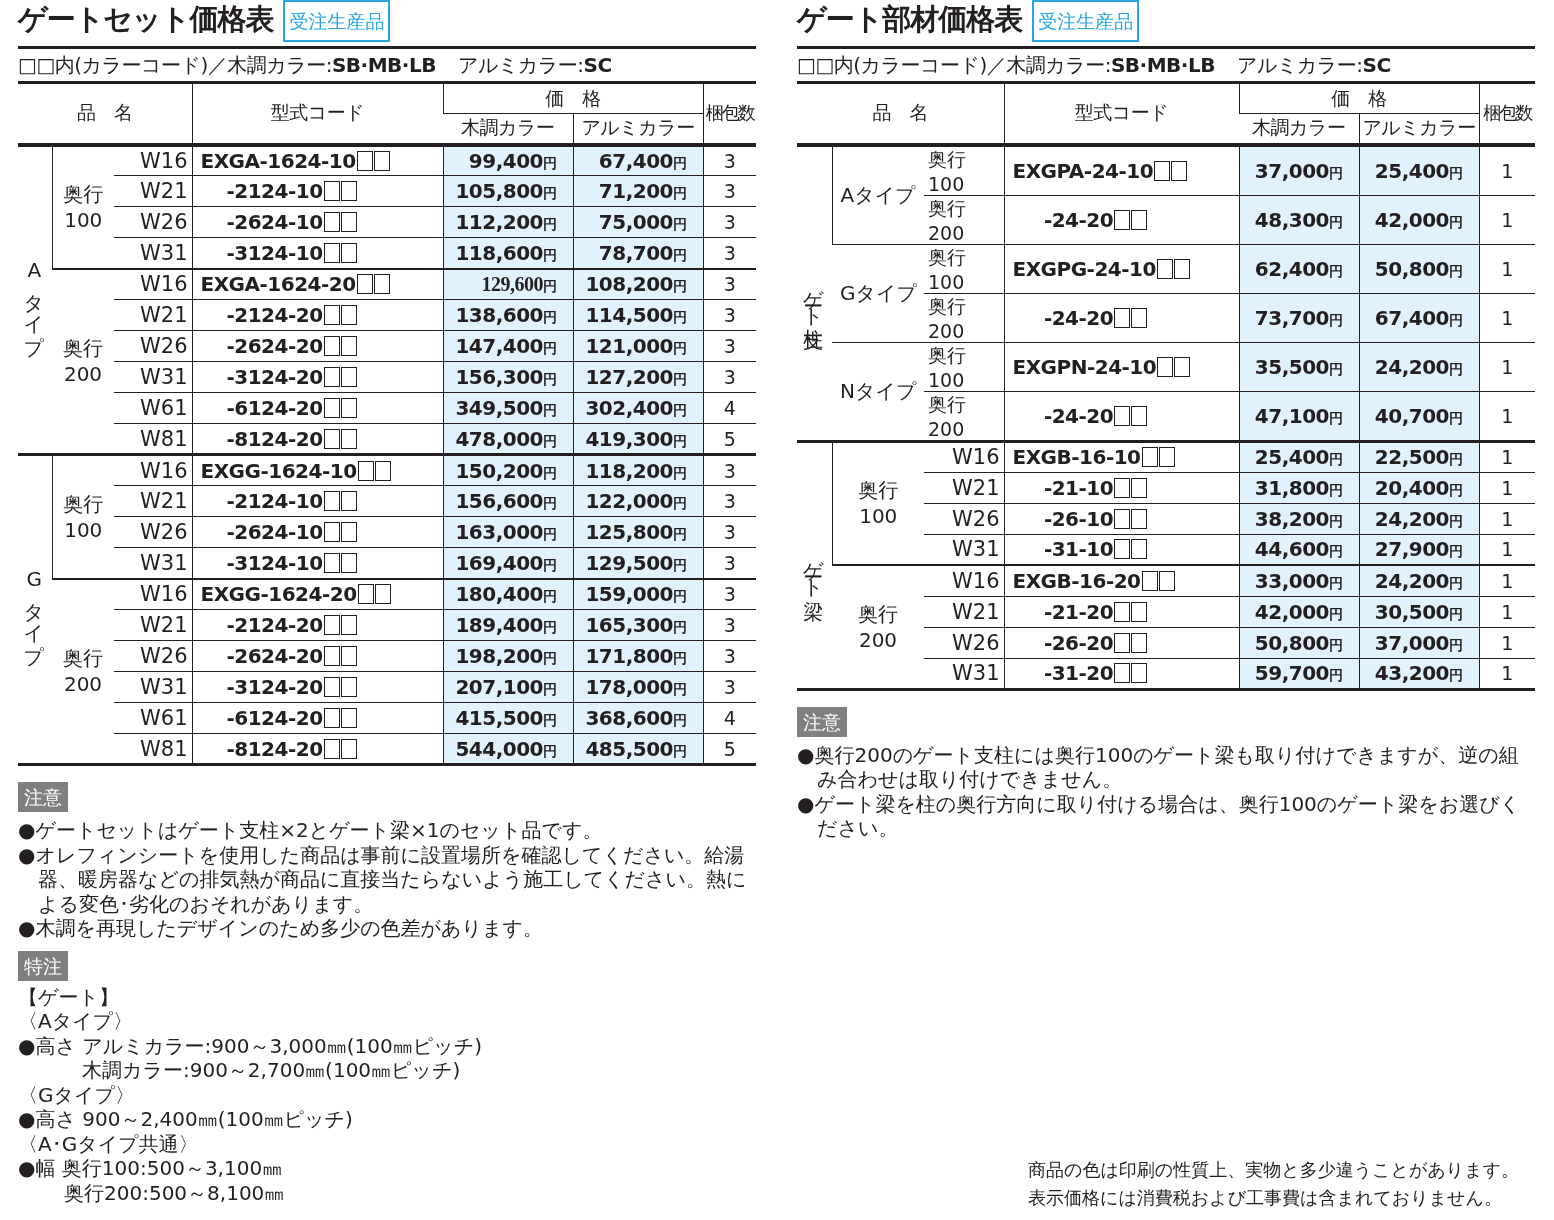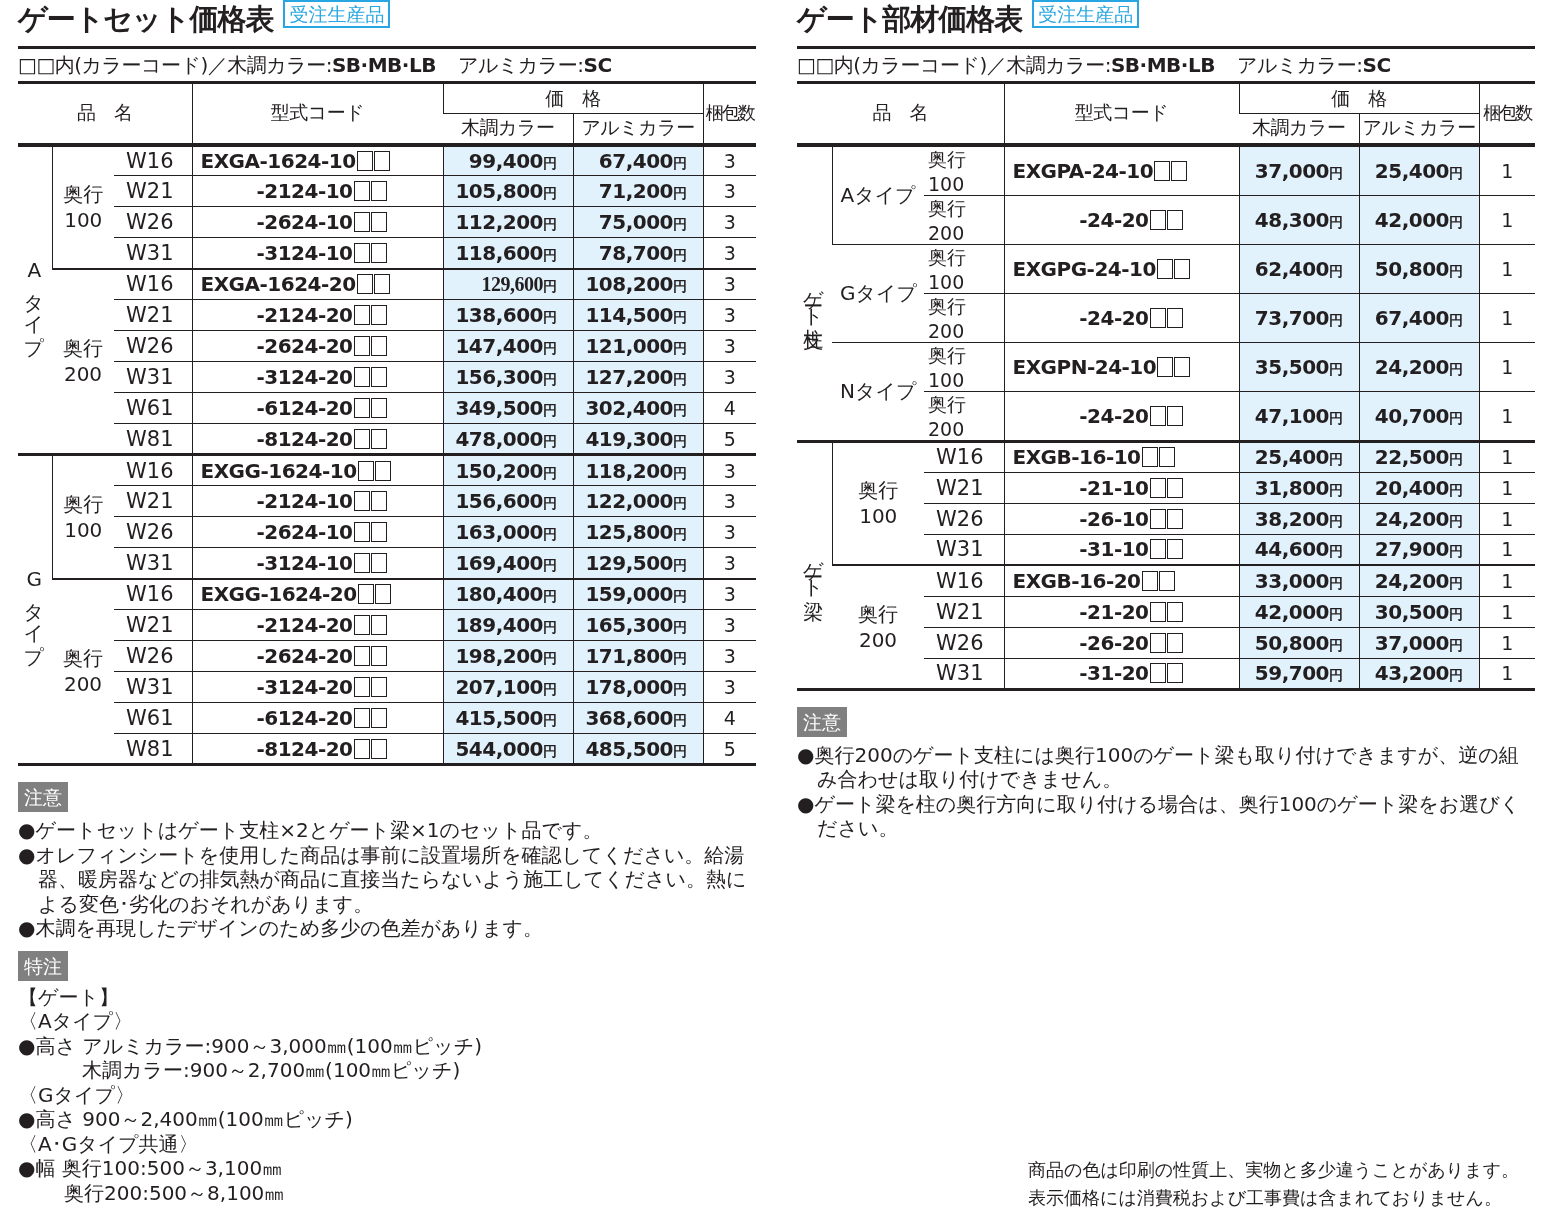--- a/index.html
+++ b/index.html
@@ -9,21 +9,21 @@
     position: relative; overflow: hidden;
   }
   .panel { position: absolute; top: 0; }
   .panel.left { left: 18px; width: 738px; }
   .panel.right { left: 797px; width: 738px; }
 
   .title-row { display: flex; align-items: flex-start; height: 46px; }
   .title { font-size: 29px; font-weight: bold; letter-spacing: -1px; }
   .badge {
     margin-left: 10px; border: 2px solid #27a6e1; color: #27a6e1;
-    font-size: 19px; padding: 0 4px; line-height: 24px; height: 28px;
+    font-size: 19px; padding: 0 4px; line-height: 24px; height: 42px;
     display: inline-flex; align-items: center;
   }
   .rule-thick { height: 3px; background: #231f20; }
   .color-code {
     height: 32px; font-size: 20px; display: flex; align-items: center;
     letter-spacing: -0.5px;
   }
   .color-code b { font-weight: bold; }
   .color-code .gap { width: 22px; display: inline-block; }
 
@@ -42,23 +42,23 @@
     height: 31px; font-size: 20px; border-bottom: 1px solid #231f20;
     border-left: 1px solid #231f20; padding: 0 4px;
   }
   tbody td:first-child { border-left: none; }
   tbody.group { border-bottom: 3px solid #231f20; }
   td.vert {
     writing-mode: vertical-rl; text-orientation: upright; text-align: center;
     font-size: 20px; padding: 0; letter-spacing: -2px;
   }
   td.depth { text-align: center; font-size: 20px; line-height: 26px; padding: 0; }
-  td.w { text-align: left; padding-left: 12px; border-left: none; font-size: 21px; }
+  td.w { text-align: right; padding-left: 12px; border-left: none; font-size: 21px; }
   td.code { font-weight: bold; font-size: 20px; letter-spacing: -0.5px; }
-  td.code.right { text-align: right; padding-right: 56px; }
+  td.code.right { text-align: center; padding-right: 56px; }
   td.code.left { text-align: left; padding-left: 8px; }
   td.price {
     background: #e1f2fc; text-align: right; font-weight: bold; font-size: 20px;
     padding-right: 16px; letter-spacing: -0.5px;
   }
   td.price .yen { font-size: 14px; font-weight: bold; }
   td.pkg { text-align: center; font-size: 19px; }
   td.sub { font-size: 19px; text-align: left; padding-left: 4px; }
   td.ptype { text-align: left; padding-left: 8px; font-size: 20px; }
   .sq { display: inline-block; width: 16px; height: 20px; border: 1.5px solid #231f20; vertical-align: -3px; margin-left: 1px; }

